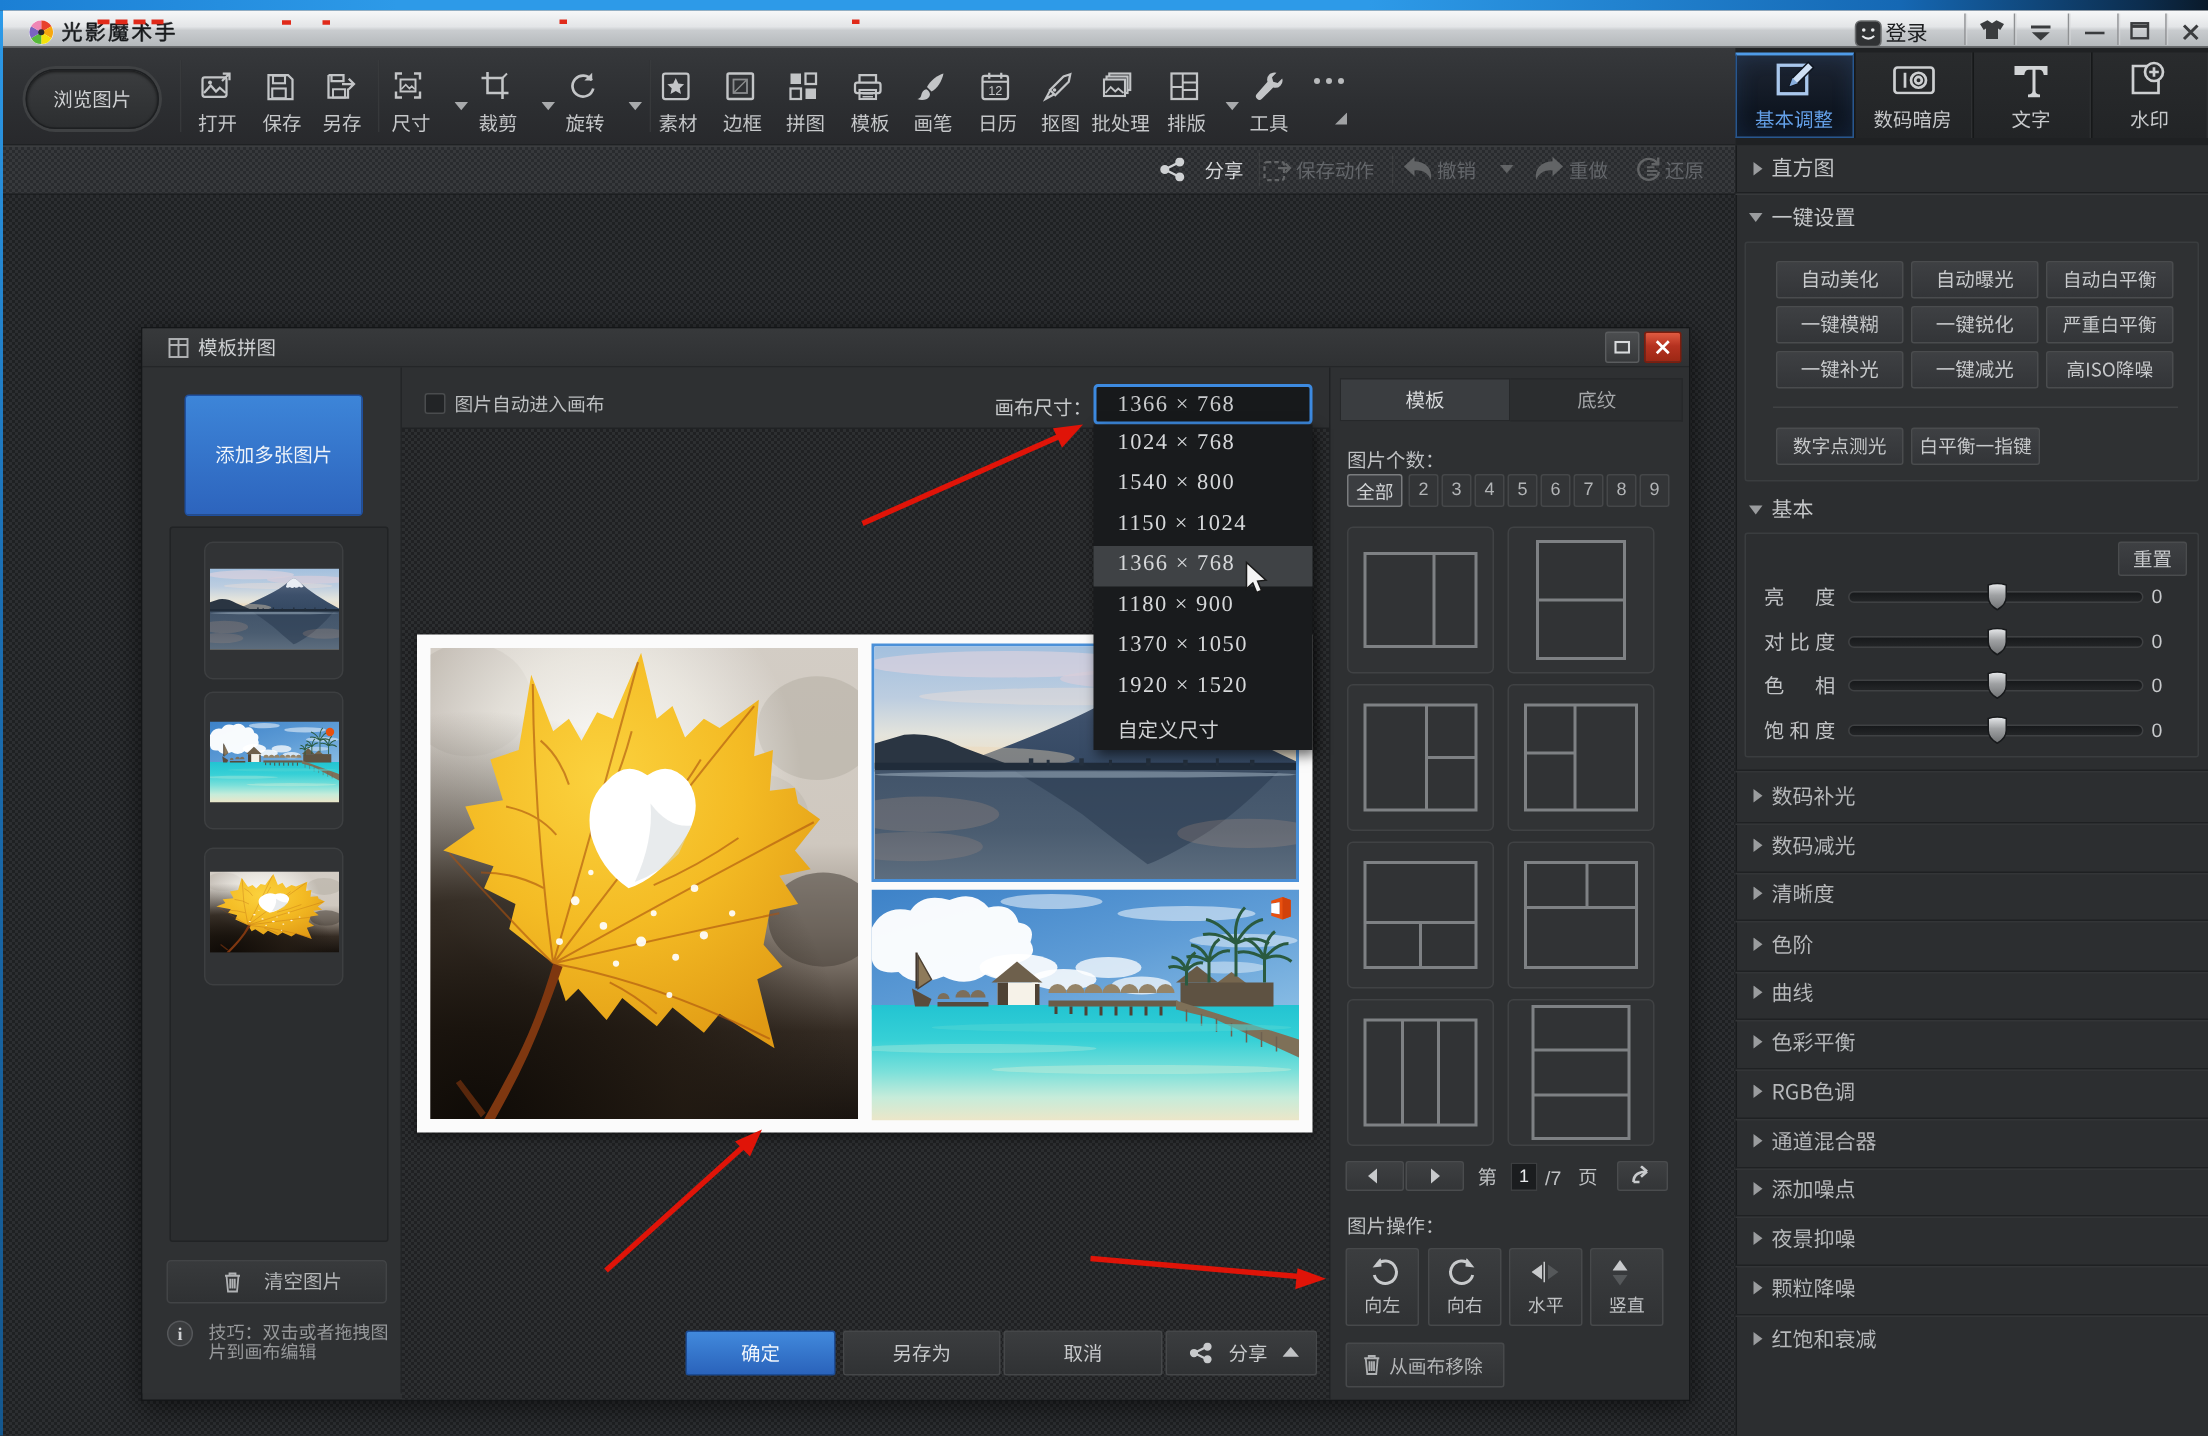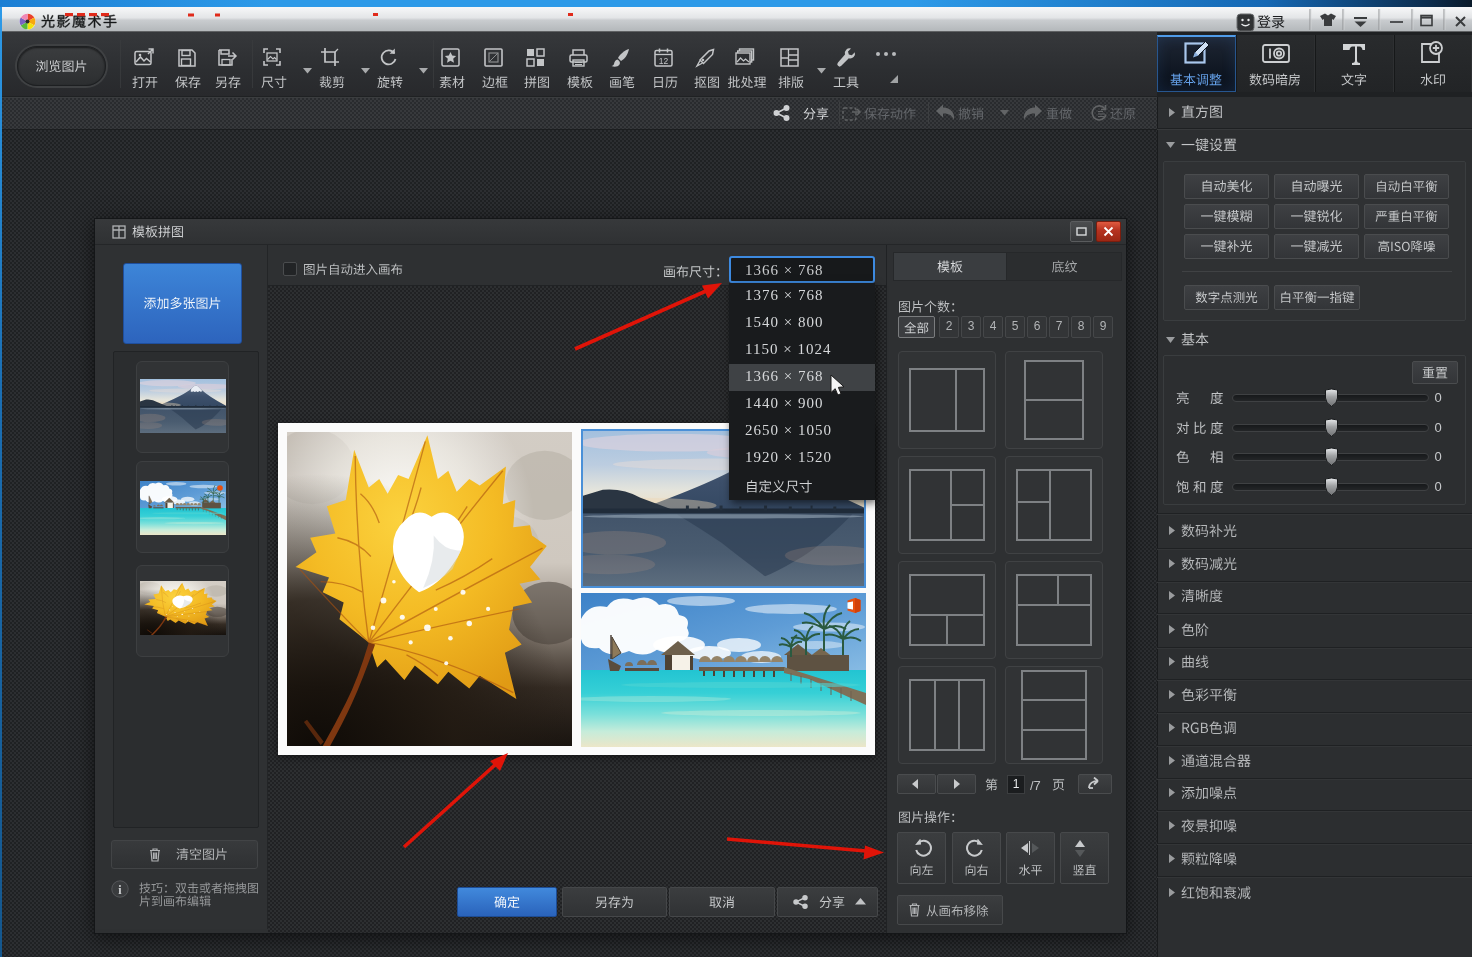--- a/index.html
+++ b/index.html
@@ -676,26 +676,26 @@
 <div style="position:absolute;left:897px;top:895px;width:106px;height:30px;background:linear-gradient(#3b3d3f,#303234);border:1px solid #47494b;border-radius:2px"></div>
 <svg style="position:absolute;left:908px;top:902px" width="13" height="15" viewBox="0 0 13 15">
     <g stroke="#b0b2b4" fill="none" stroke-width="1.2">
       <path d="M1.5 3.5 h10 M4.5 3.5 v-1.5 h4 v1.5"></path>
       <path d="M2.5 3.5 l1 10.5 h6 l1-10.5"></path>
       <path d="M5 5.5 v6.5 M6.5 5.5 v6.5 M8 5.5 v6.5"></path>
     </g>
   </svg>
 <div style="position:absolute;left:729px;top:283px;width:146px;height:217px;background:#191b1d;box-shadow:2px 3px 8px rgba(0,0,0,.6);z-index:30"></div>
 <div style="position:absolute;left:729px;top:364px;width:146px;height:27px;background:#3f4245;z-index:31"></div>
-<div class="abs" style="left:745px;top:287px;font-family:'Liberation Serif',serif;font-size:15px;color:#d6d8da;letter-spacing:1px;z-index:33">1376 × 768</div>
+<div class="abs" style="left:745px;top:287px;font-family:'Liberation Serif',serif;font-size:15px;color:#d6d8da;letter-spacing:1px;z-index:33">1024 × 768</div>
 <div class="abs" style="left:745px;top:314px;font-family:'Liberation Serif',serif;font-size:15px;color:#d6d8da;letter-spacing:1px;z-index:33">1540 × 800</div>
 <div class="abs" style="left:745px;top:341px;font-family:'Liberation Serif',serif;font-size:15px;color:#d6d8da;letter-spacing:1px;z-index:33">1150 × 1024</div>
 <div class="abs" style="left:745px;top:368px;font-family:'Liberation Serif',serif;font-size:15px;color:#d6d8da;letter-spacing:1px;z-index:33">1366 × 768</div>
-<div class="abs" style="left:745px;top:395px;font-family:'Liberation Serif',serif;font-size:15px;color:#d6d8da;letter-spacing:1px;z-index:33">1440 × 900</div>
-<div class="abs" style="left:745px;top:422px;font-family:'Liberation Serif',serif;font-size:15px;color:#d6d8da;letter-spacing:1px;z-index:33">2650 × 1050</div>
+<div class="abs" style="left:745px;top:395px;font-family:'Liberation Serif',serif;font-size:15px;color:#d6d8da;letter-spacing:1px;z-index:33">1180 × 900</div>
+<div class="abs" style="left:745px;top:422px;font-family:'Liberation Serif',serif;font-size:15px;color:#d6d8da;letter-spacing:1px;z-index:33">1370 × 1050</div>
 <div class="abs" style="left:745px;top:449px;font-family:'Liberation Serif',serif;font-size:15px;color:#d6d8da;letter-spacing:1px;z-index:33">1920 × 1520</div>
 <svg class="abs" style="left:287px;top:432px" width="285" height="314" viewBox="9 7 266 300">
     <defs>
 <linearGradient id="lbgm" x1="0" y1="0" x2="0" y2="1">
 <stop offset="0" stop-color="#d3cdc5"></stop>
         <stop offset=".42" stop-color="#cfc8bf"></stop>
         <stop offset=".6" stop-color="#968c82"></stop>
         <stop offset=".8" stop-color="#352c24"></stop>
         <stop offset="1" stop-color="#16110d"></stop>
       </linearGradient>

